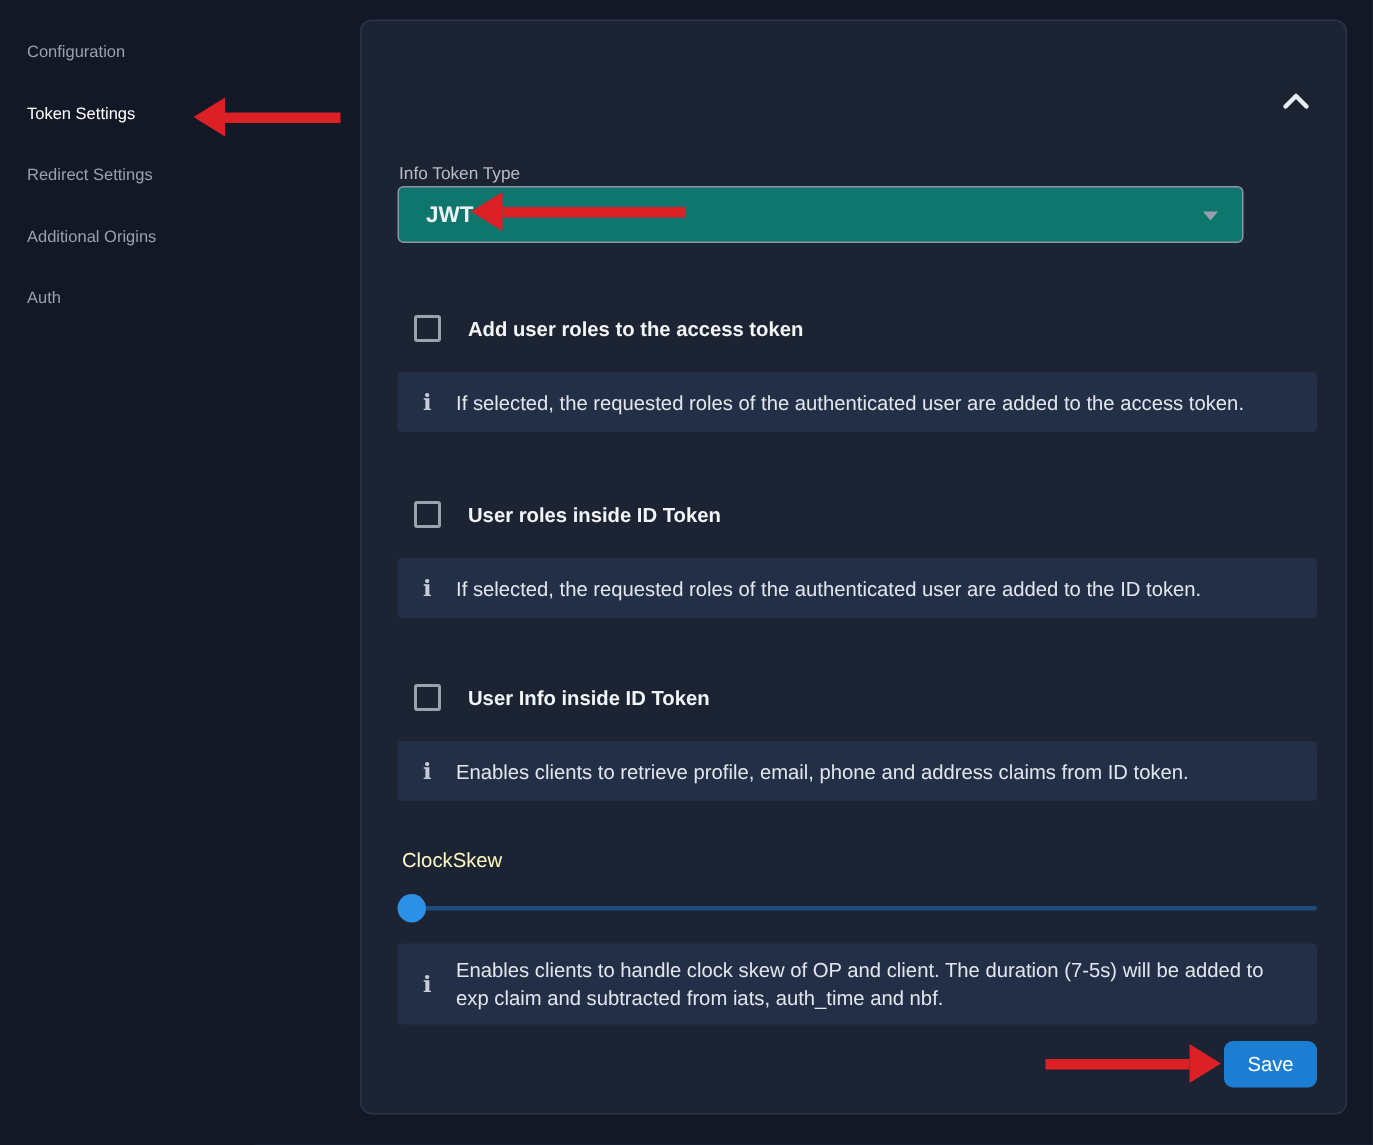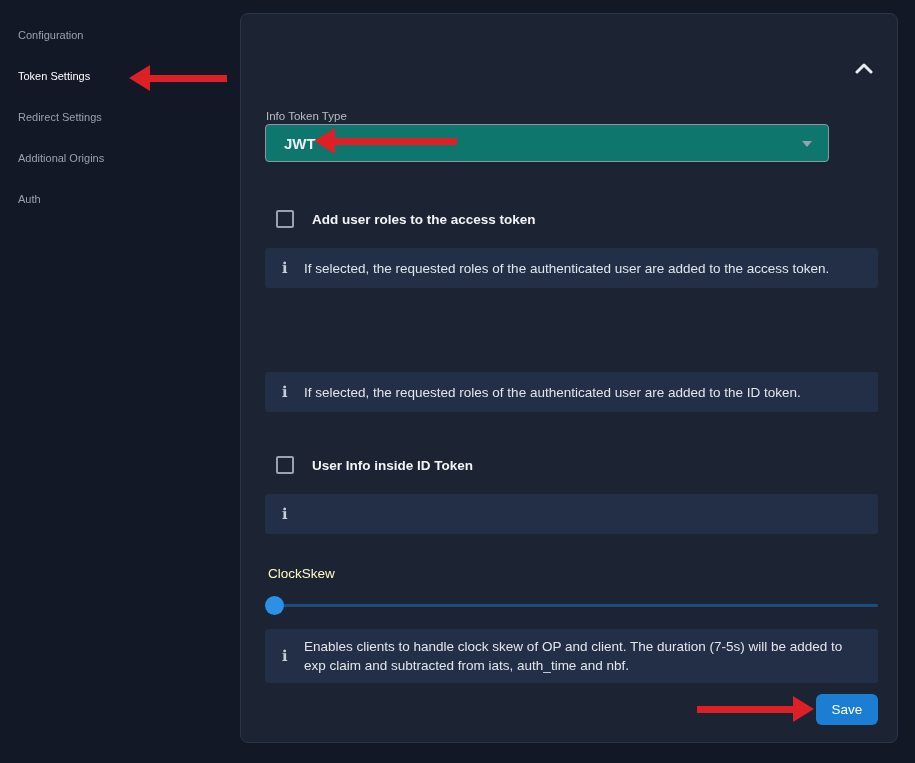--- a/index.html
+++ b/index.html
@@ -113,31 +113,36 @@
 
   <div class="cb-row" style="top:196px">
     <div class="checkbox"></div>
     <span class="cb-label">Add user roles to the access token</span>
   </div>
   <div class="info-box" style="top:234px">
     <span class="info-icon">ℹ</span>
     <span class="info-text">If selected, the requested roles of the authenticated user are added to the access token.</span>
   </div>
 
+  <div class="cb-row" style="top:320px">
+    <div class="checkbox"></div>
+    <span class="cb-label">User roles inside ID Token</span>
+  </div>
   <div class="info-box" style="top:358px">
     <span class="info-icon">ℹ</span>
     <span class="info-text">If selected, the requested roles of the authenticated user are added to the ID token.</span>
   </div>
 
   <div class="cb-row" style="top:442px">
     <div class="checkbox"></div>
     <span class="cb-label">User Info inside ID Token</span>
   </div>
   <div class="info-box" style="top:480px">
     <span class="info-icon">ℹ</span>
+    <span class="info-text">Enables clients to retrieve profile, email, phone and address claims from ID token.</span>
   </div>
 
   <div class="slider-label">ClockSkew</div>
   <div class="slider">
     <div class="slider-track"></div>
     <div class="slider-thumb"></div>
   </div>
   <div class="info-box" style="top:615px">
     <span class="info-icon">ℹ</span>
     <span class="info-text">Enables clients to handle clock skew of OP and client. The duration (7-5s) will be added to exp claim and subtracted from iats, auth_time and nbf.</span>

